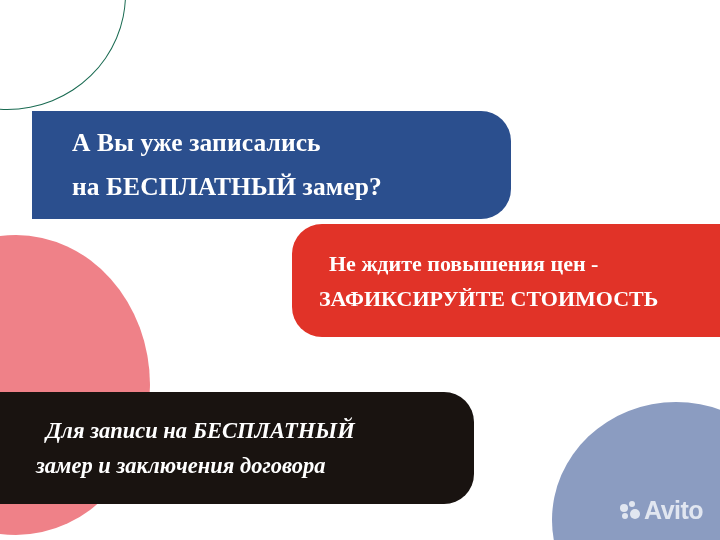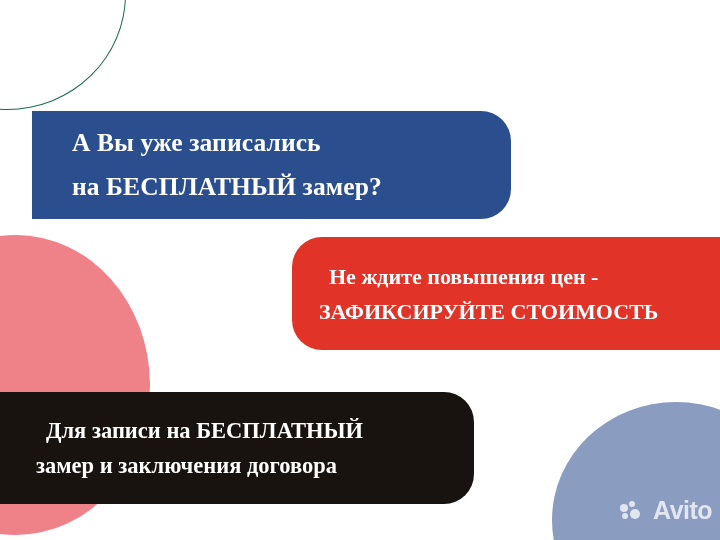--- a/index.html
+++ b/index.html
@@ -116,56 +116,57 @@
     margin-left: 32px;
   }
   #banner-blue .line {
     font-size: 25.5px;
     line-height: 44px;
     letter-spacing: 0.1px;
   }
 
   #banner-red {
     left: 292px;
-    top: 237px;
+    top: 224px;
     width: 428px;
     height: 113px;
     background: #e13328;
     border-radius: 30px 0 0 30px;
     padding-left: 27px;
   }
   #banner-red .line {
     font-size: 22px;
     line-height: 35px;
   }
   #banner-red .line.indent { padding-left: 10px; }
 
   #banner-black {
     left: 0;
     top: 392px;
     width: 474px;
     height: 112px;
     background: #191310;
     border-radius: 0 30px 30px 0;
     padding-left: 36px;
+    font-style: italic;
   }
   #banner-black .line {
     font-size: 22.5px;
     line-height: 35px;
   }
   #banner-black .line.indent { padding-left: 10px; }
 
   
   #avito-watermark {
     position: absolute;
     left: 620px;
     top: 498px;
     display: flex;
     align-items: center;
-    gap: 13px;
+    gap: 4px;
     opacity: 0.92;
   }
   #avito-dots {
     position: relative;
     width: 20px;
     height: 20px;
   }
   #avito-dots i {
     position: absolute;
     display: block;

